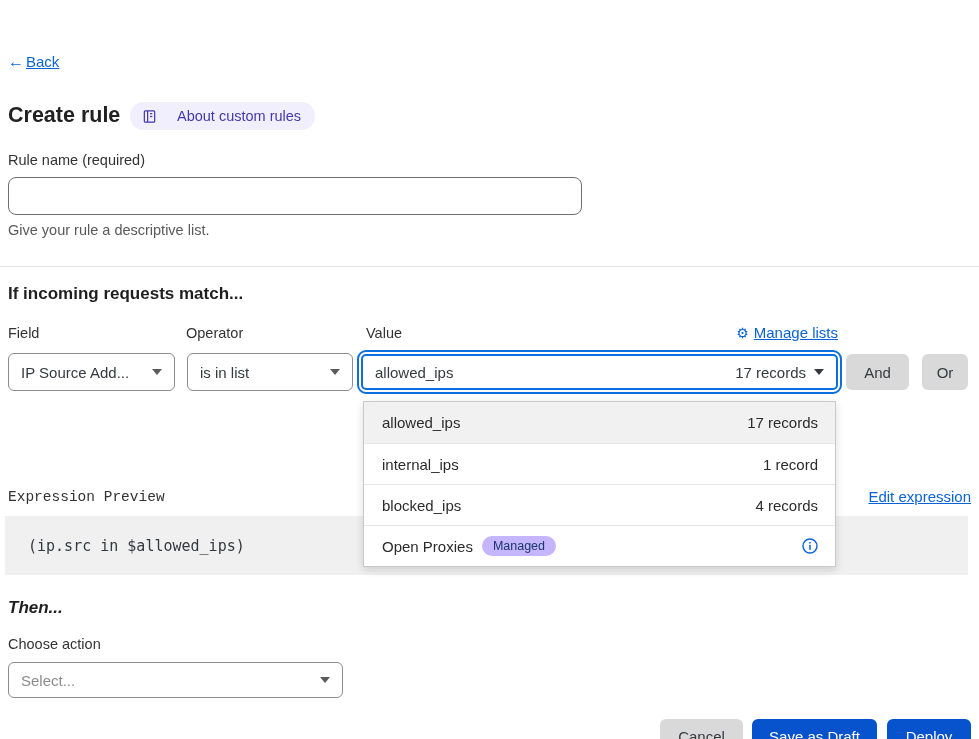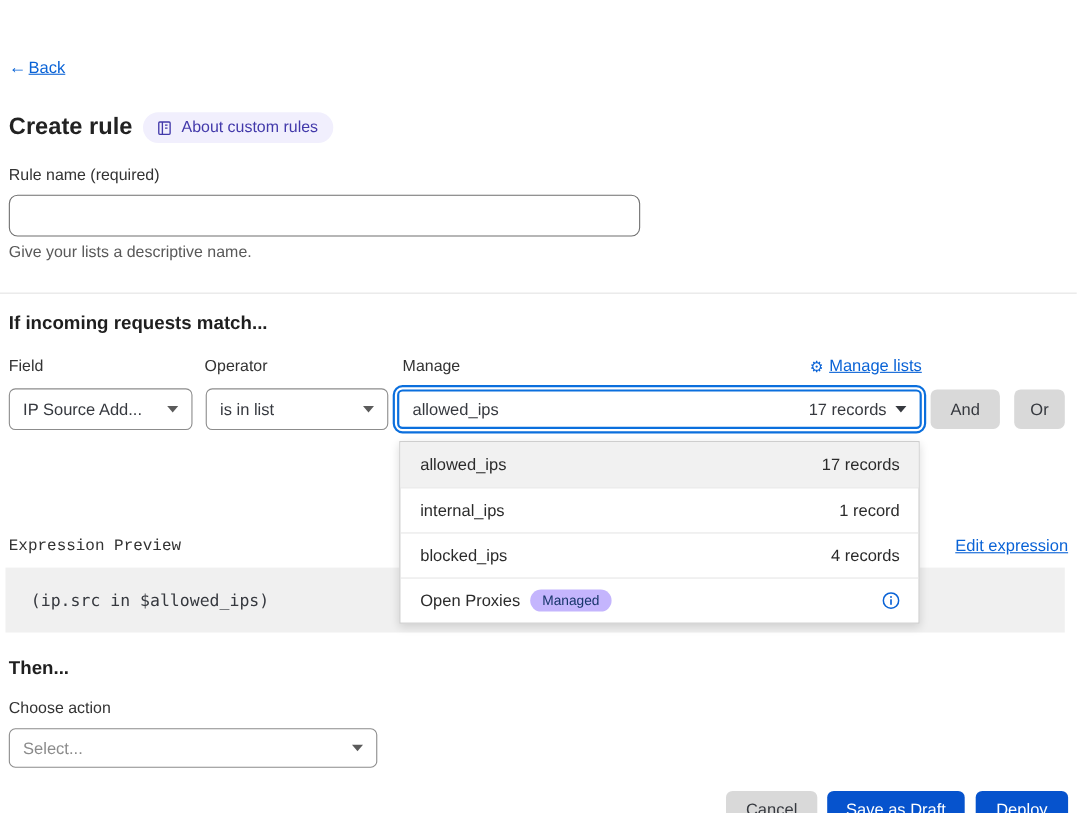--- a/index.html
+++ b/index.html
@@ -8,35 +8,35 @@
   .page { position:relative; width:979px; height:739px; background:#fff; overflow:hidden;margin-top:35px; }
 
   a.link { color:#0a63d6; text-decoration:underline; cursor:pointer; font-size:15px; }
 
   
   .back { position:absolute; left:8px; top:18px; font-size:15.5px; color:#0a63d6; }
   .back .arrow { text-decoration:none; margin-right:2px; font-size:16px; }
 
   
   .title { position:absolute; left:8px; top:68px; font-size:21.5px; font-weight:bold; color:#222; }
-  .badge { position:absolute; left:130px; top:67px; height:28px; display:flex; align-items:center; gap:8px;
+  .badge { position:absolute; left:130px; top:67px; height:28px; display:flex; align-items:center; gap:20px;
            background:#f1effd; color:#4239aa; border-radius:14px; padding:0 14px 0 12px; font-size:14.5px; cursor:pointer; }
 
   
   .lbl { font-size:14.5px; color:#333; }
   .rule-label { position:absolute; left:8px; top:117px; }
   .rule-input { position:absolute; left:8px; top:142px; width:574px; height:38px; border:1px solid #6f6f6f; border-radius:8px;
                 font-size:15px; padding:0 12px; outline:none; font-family:"Liberation Sans",sans-serif; }
   .rule-helper { position:absolute; left:8px; top:187px; font-size:14.5px; color:#595959; }
 
   .divider { position:absolute; left:0; top:231px; width:979px; height:1px; background:#e3e3e3; }
 
   .section-h { position:absolute; left:8px; font-size:17px; font-weight:bold; color:#1f1f1f; }
   .match-h { top:249px;text-align:right; }
-  .then-h { top:563px; }
+  .then-h { top:563px;font-style:italic; }
 
   .col-label { position:absolute; top:290px; }
   .manage { position:absolute; top:289px; right:141px; display:flex; align-items:center; gap:5px; font-size:15px; }
   .manage .gear { color:#0a63d6; font-size:14px; text-decoration:none; }
 
   
   .select { position:absolute; top:318px; height:38px; border:1px solid #8c8c8c; border-radius:6px; background:#fff;
             display:flex; align-items:center; justify-content:space-between; padding:0 12px; font-size:15px; color:#36393f; cursor:pointer; }
   .chev { width:0; height:0; border-left:5px solid transparent; border-right:5px solid transparent; border-top:6px solid #5b5b5b; flex:none; margin-left:8px; }
 
@@ -98,29 +98,29 @@
         <line x1="6" y1="2" x2="6" y2="14"></line>
         <line x1="8.5" y1="5" x2="11" y2="5"></line>
         <line x1="8.5" y1="8" x2="11" y2="8"></line>
       </svg>
     </span>
     <span>About custom rules</span>
   </div>
 
   <div class="lbl rule-label">Rule name (required)</div>
   <input class="rule-input" type="text" value="" style="">
-  <div class="rule-helper">Give your lists a descriptive name.</div>
+  <div class="rule-helper">Give your rule a descriptive list.</div>
 
   <div class="divider"></div>
 
   <div class="section-h match-h">If incoming requests match...</div>
 
   <div class="lbl col-label" style="left:8px;">Field</div>
   <div class="lbl col-label" style="left:186px;">Operator</div>
-  <div class="lbl col-label" style="left:366px;">Manage</div>
+  <div class="lbl col-label" style="left:366px;">Value</div>
 
   <div class="manage">
     <span class="gear">⚙</span>
     <a class="link">Manage lists</a>
   </div>
 
   <div class="select" style="left:8px; width:167px;">
     <span>IP Source Add...</span>
     <span class="chev"></span>
   </div>

